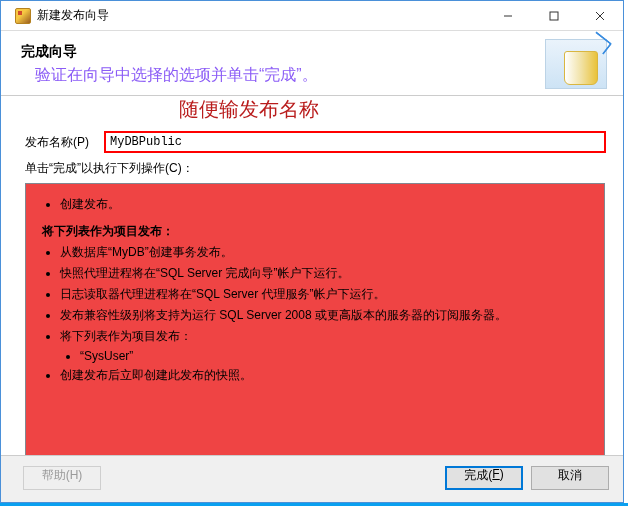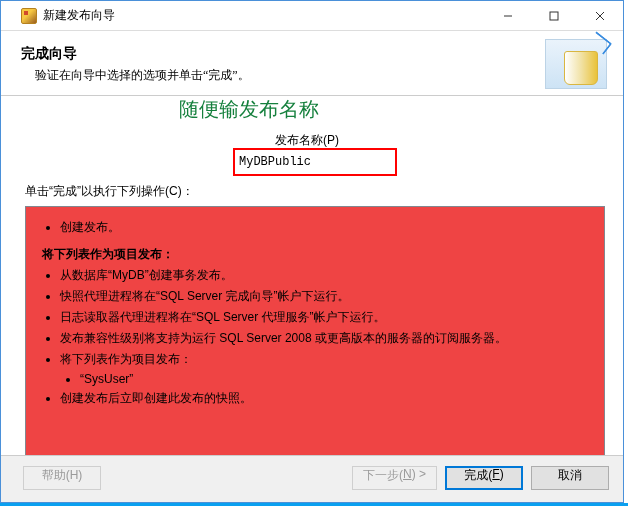--- a/index.html
+++ b/index.html
@@ -19,21 +19,21 @@
     background: #fff;
     display: flex;
     flex-direction: column;
   }
   .titlebar {
     height: 30px;
     background: #fff;
     border-bottom: 1px solid #ddd;
     display: flex;
     align-items: center;
-    padding-left: 20px;
+    padding-left: 14px;
   }
   .titlebar .app-icon {
     width: 16px; height: 16px;
     margin-right: 6px;
     background: linear-gradient(135deg,#f7c843 40%,#9a5e1e 100%);
     border: 1px solid #b5811f;
     border-radius: 2px;
     position: relative;
   }
   .titlebar .app-icon::after{
@@ -51,21 +51,21 @@
 
   .header {
     padding: 8px 16px 6px 20px;
     background:#fff;
     display:flex;
     align-items:center;
     border-bottom:1px solid #ccc;
   }
   .header-text{ flex:1; }
   .header h1 { font-size:14px; font-weight:bold; margin-bottom:4px; }
-  .header p { font-size:12px; padding-left:14px; color:#000000;font-family:Liberation Serif, serif; }
+  .header p { font-size:16px; padding-left:14px; color:#8b5cf6; }
   .header-graphic {
     width:62px; height:50px;
     background:linear-gradient(180deg,#eaf3fb 0%,#cde3f5 100%);
     border:1px solid #bcd3e6;
     position:relative;
   }
   .header-graphic::before{
     content:""; position:absolute; right:-4px; top:-4px;
     width:18px; height:12px;
     border:2px solid #3a8de0; border-left:none; border-bottom:none;
@@ -82,28 +82,27 @@
   .content {
     flex:1;
     padding:14px 18px 10px 24px;
     overflow:auto;
     position:relative;
     font-size:12px;
   }
   .annotation{
     position:absolute;
     left:178px; top:0px;
-    color:#15803d;
+    color:#b91c1c;
     font-size:20px;
     font-family: SimSun, serif;
   }
   .field-row{
     display:flex; align-items:center;
     margin-top:22px;
-    flex-direction:column;
   }
   .field-label{ width:80px; }
   .field-input{
     flex:1; height:20px;
     border:1px solid #7a7a7a;
     padding:5px 4px;
     font-family: Consolas, "Courier New", monospace;
     font-size:12px;
     outline:2px solid #ff0000;
     outline-offset:-1px;
@@ -211,25 +210,20 @@
         <li>创建发布后立即创建此发布的快照。</li>
       </ul>
     </div>
   </div>
 
   <div class="footer">
     <button class="btn disabled">
       <span>帮助(H)</span>
     </button>
     <div class="spacer"></div>
-    <button class="btn disabled">
-      <span>下一步(</span>
-        <u>N</u>
-        <span>) &gt;</span>
-    </button>
     <button class="btn primary">
       <span>完成(</span>
         <u>F</u>
         <span>)</span>
     </button>
     <button class="btn">
       <span>取消</span>
     </button>
   </div>
 

